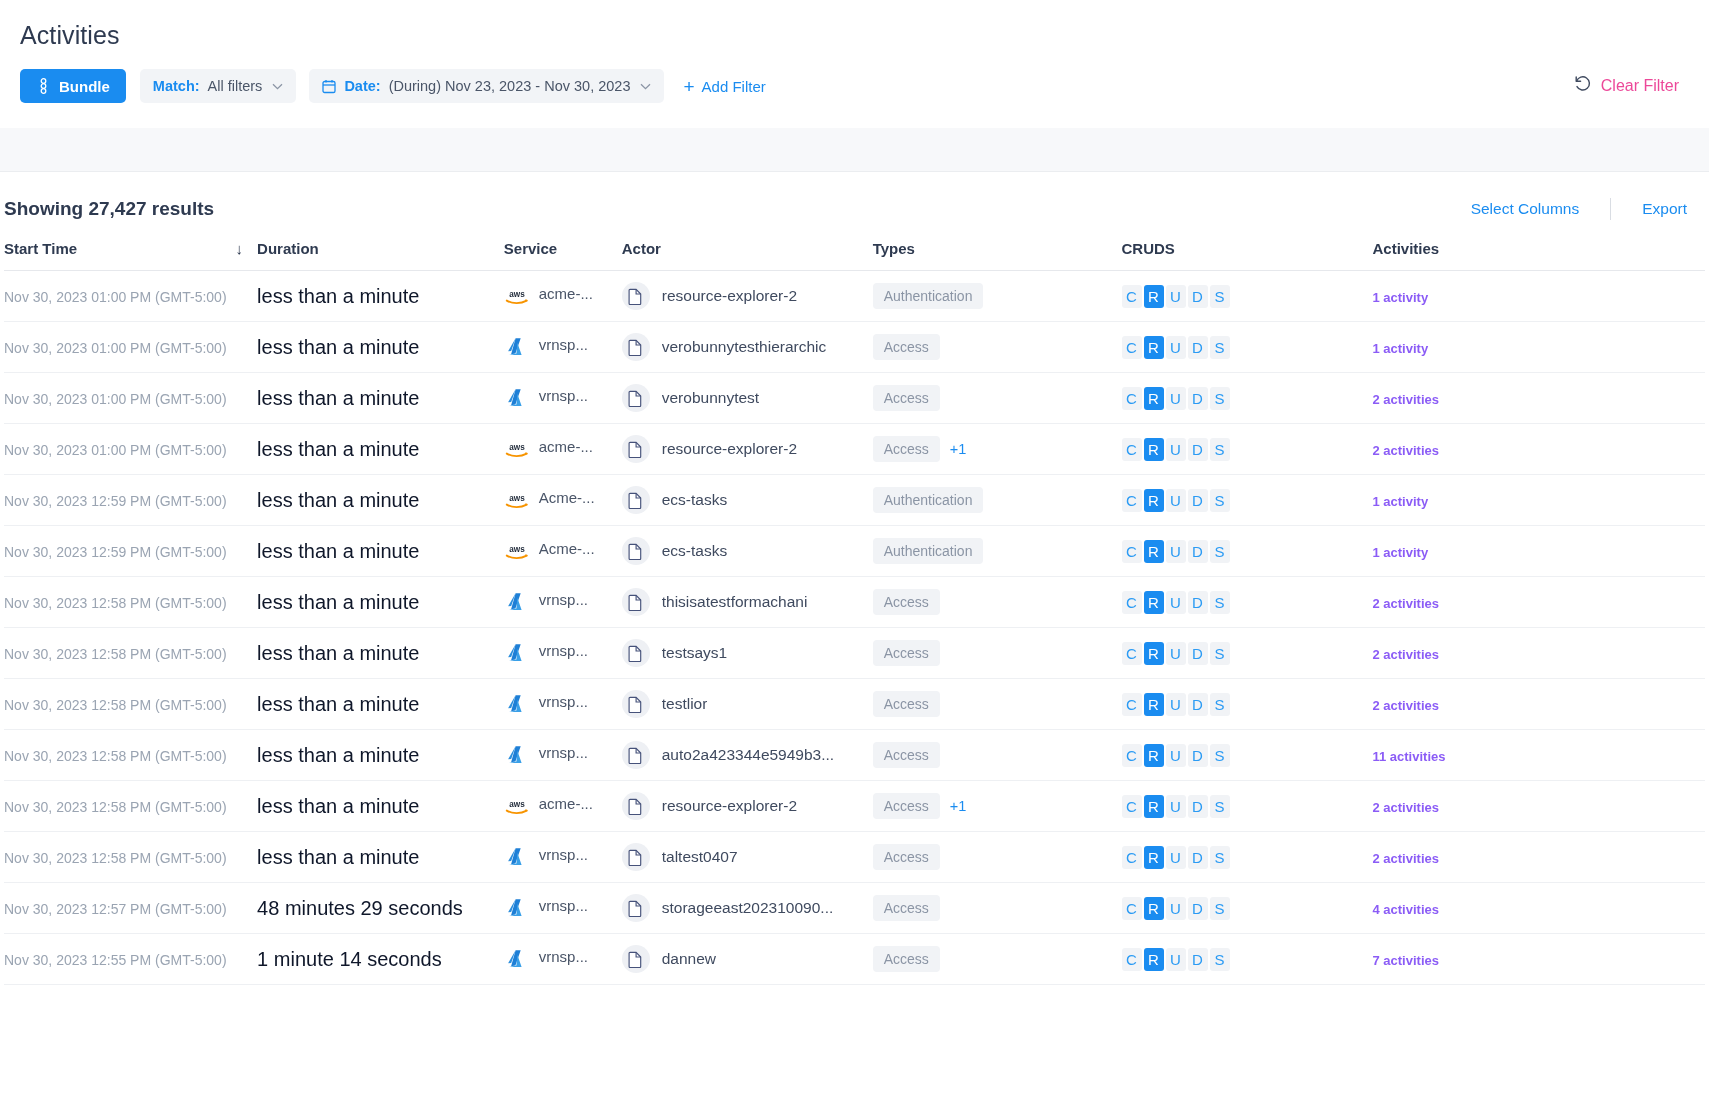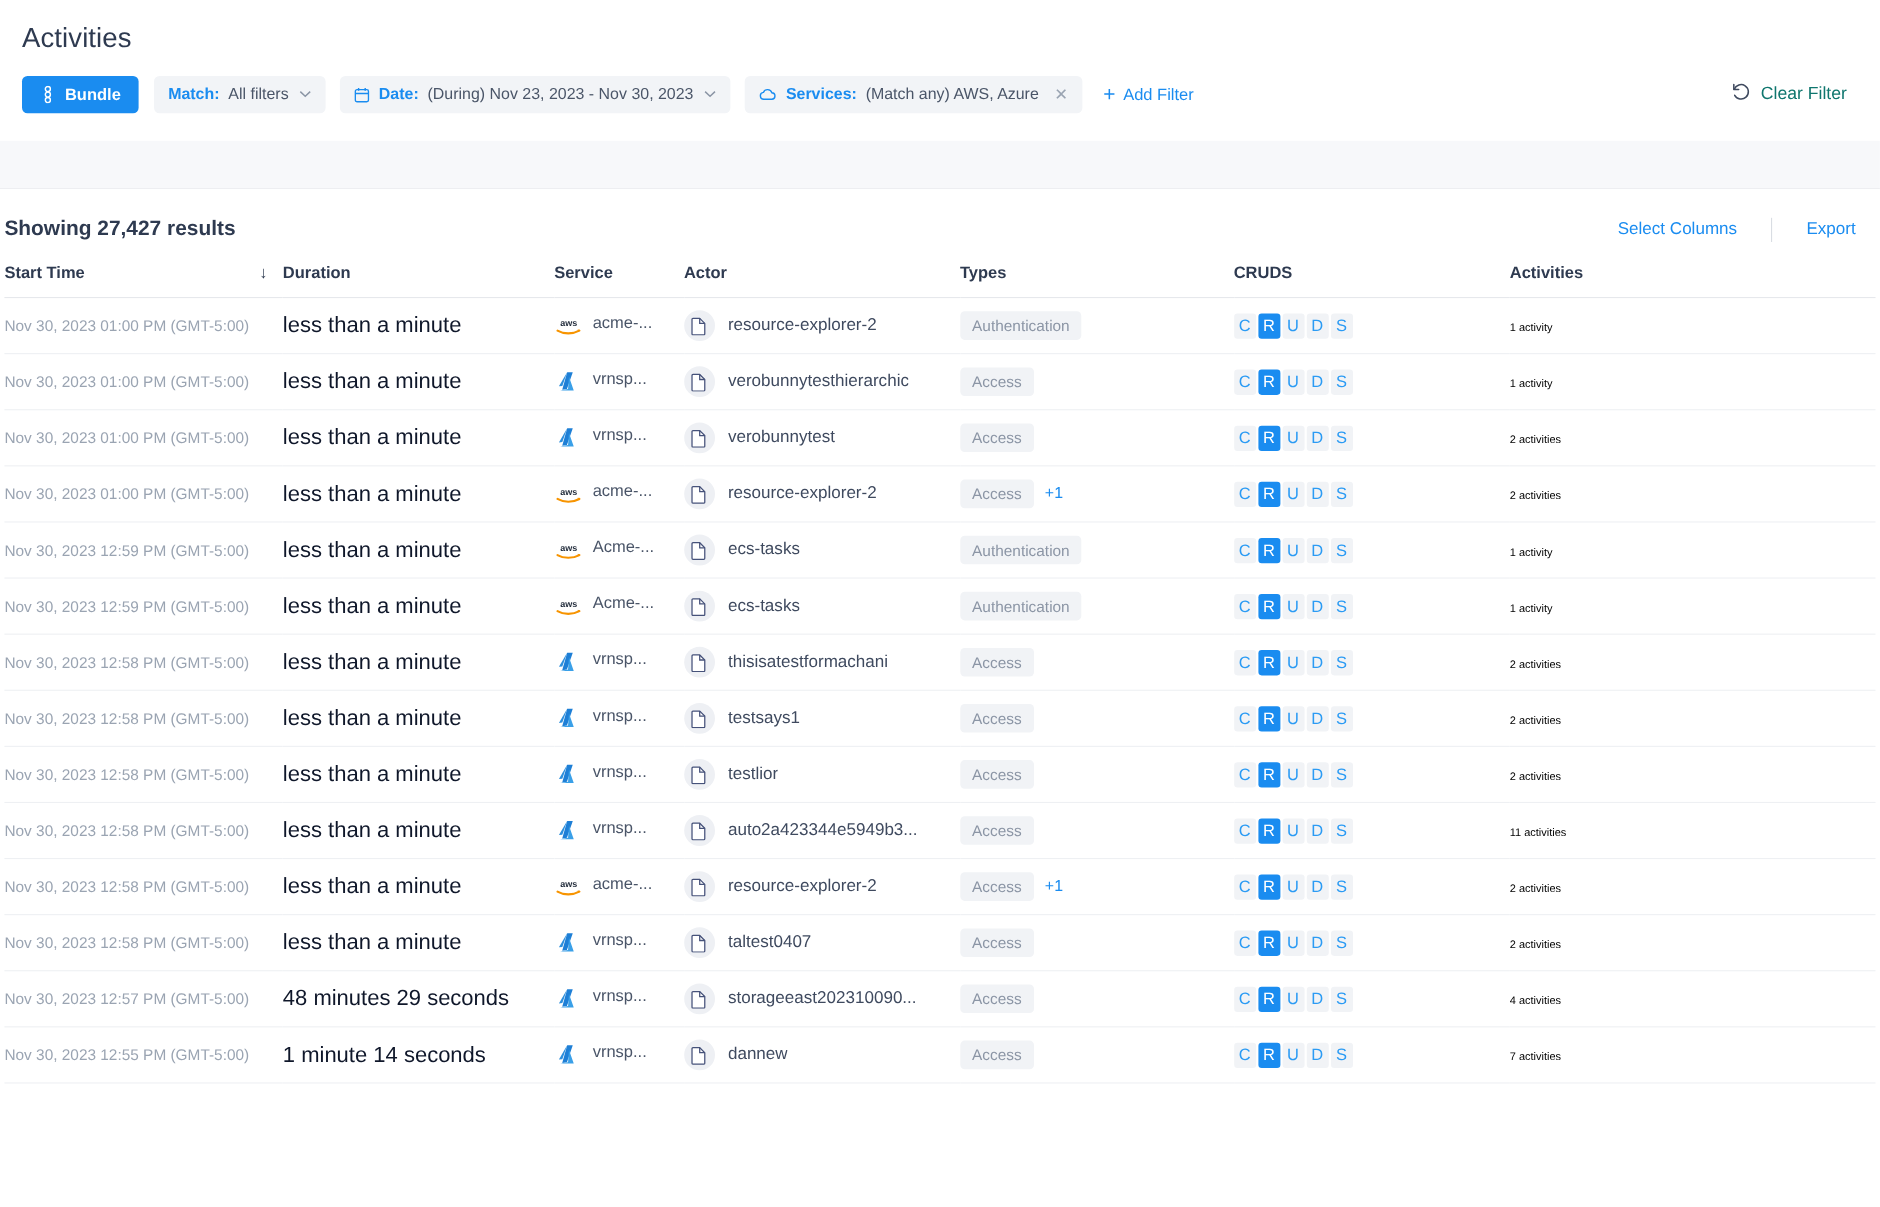--- a/index.html
+++ b/index.html
@@ -52,21 +52,21 @@
 
   .add-filter {
     display:flex; align-items:center; gap:7px;
     color:#1a8cf0; font-size:15px; cursor:pointer;
     padding: 0 6px; height:34px;
   }
   .add-filter .plus { font-size:19px; line-height:1; color:#1a8cf0; font-weight:400; }
 
   .clear-filter {
     margin-left:auto; display:flex; align-items:center; gap:9px;
-    color:#0f766e; font-size:16px; cursor:pointer; padding-right: 10px;
+    color:#ec4899; font-size:16px; cursor:pointer; padding-right: 10px;
   }
 
   .band { height: 44px; background:#f7f8fa; border-bottom:1px solid #ebedf0; margin-top: 24px; }
 
   
   .results-zone { padding: 0 4px; background:#fff; flex:1; display:flex; flex-direction:column; min-height:0; }
   .results-head {
     display:flex; align-items:center;
     padding: 26px 0 20px 0;
   }
@@ -122,21 +122,21 @@
   .type-more { color:#1a8cf0; font-size:14.5px; }
 
   .cruds { display:flex; align-items:center; gap:2px; }
   .cruds span {
     width:20px; height:23px; display:flex; align-items:center; justify-content:center;
     font-size:15px; border-radius:3px;
     background:#f1f3f6; color:#2b9bf4;
   }
   .cruds span.on { background:#1a8cf0; color:#ffffff; }
 
-  .acts-link { color:#000000; font-size:10px; cursor:pointer; white-space:nowrap; }
+  .acts-link { color:#8b5cf6; font-size:13px; cursor:pointer; white-space:nowrap;font-weight:bold; }
 </style>
 </head>
 <body>
 
 <div class="page">
 
   <div class="header-zone">
     <div class="page-title">Activities</div>
 
     <div class="filter-bar">
@@ -172,30 +172,20 @@
         </span>
         <span class="lbl">Date:</span>
         <span class="val">(During) Nov 23, 2023 - Nov 30, 2023</span>
         <span class="caret">
           <svg width="11" height="7" viewBox="0 0 11 7" fill="none">
               <path d="M1 1.3L5.5 5.6 10 1.3" stroke="#8b95a5" stroke-width="1.3" fill="none"></path>
             </svg>
         </span>
       </div>
 
-      <div class="chip">
-        <span class="cicon">
-          <svg width="16" height="13" viewBox="0 0 16 13" fill="none">
-            <path d="M4.3 10.2a3.1 3.1 0 01-.3-6.18A4.1 4.1 0 0111.7 4.3a2.95 2.95 0 01-.3 5.9H4.3z" stroke="#1a8cf0" stroke-width="1.25" fill="none"></path>
-          </svg>
-        </span>
-        <span class="lbl">Services:</span>
-        <span class="val">(Match any) AWS, Azure</span>
-        <span class="xmark">✕</span>
-      </div>
 
       <div class="add-filter">
         <span class="plus">+</span>
         <span>Add Filter</span>
       </div>
 
       <div class="clear-filter">
         <span>
           <svg width="19" height="18" viewBox="0 0 19 18" fill="none">
             <path d="M3.6 6.2A6.6 6.6 0 114 11.6" stroke="#3f4a5f" stroke-width="1.4" fill="none" stroke-linecap="round"></path>

